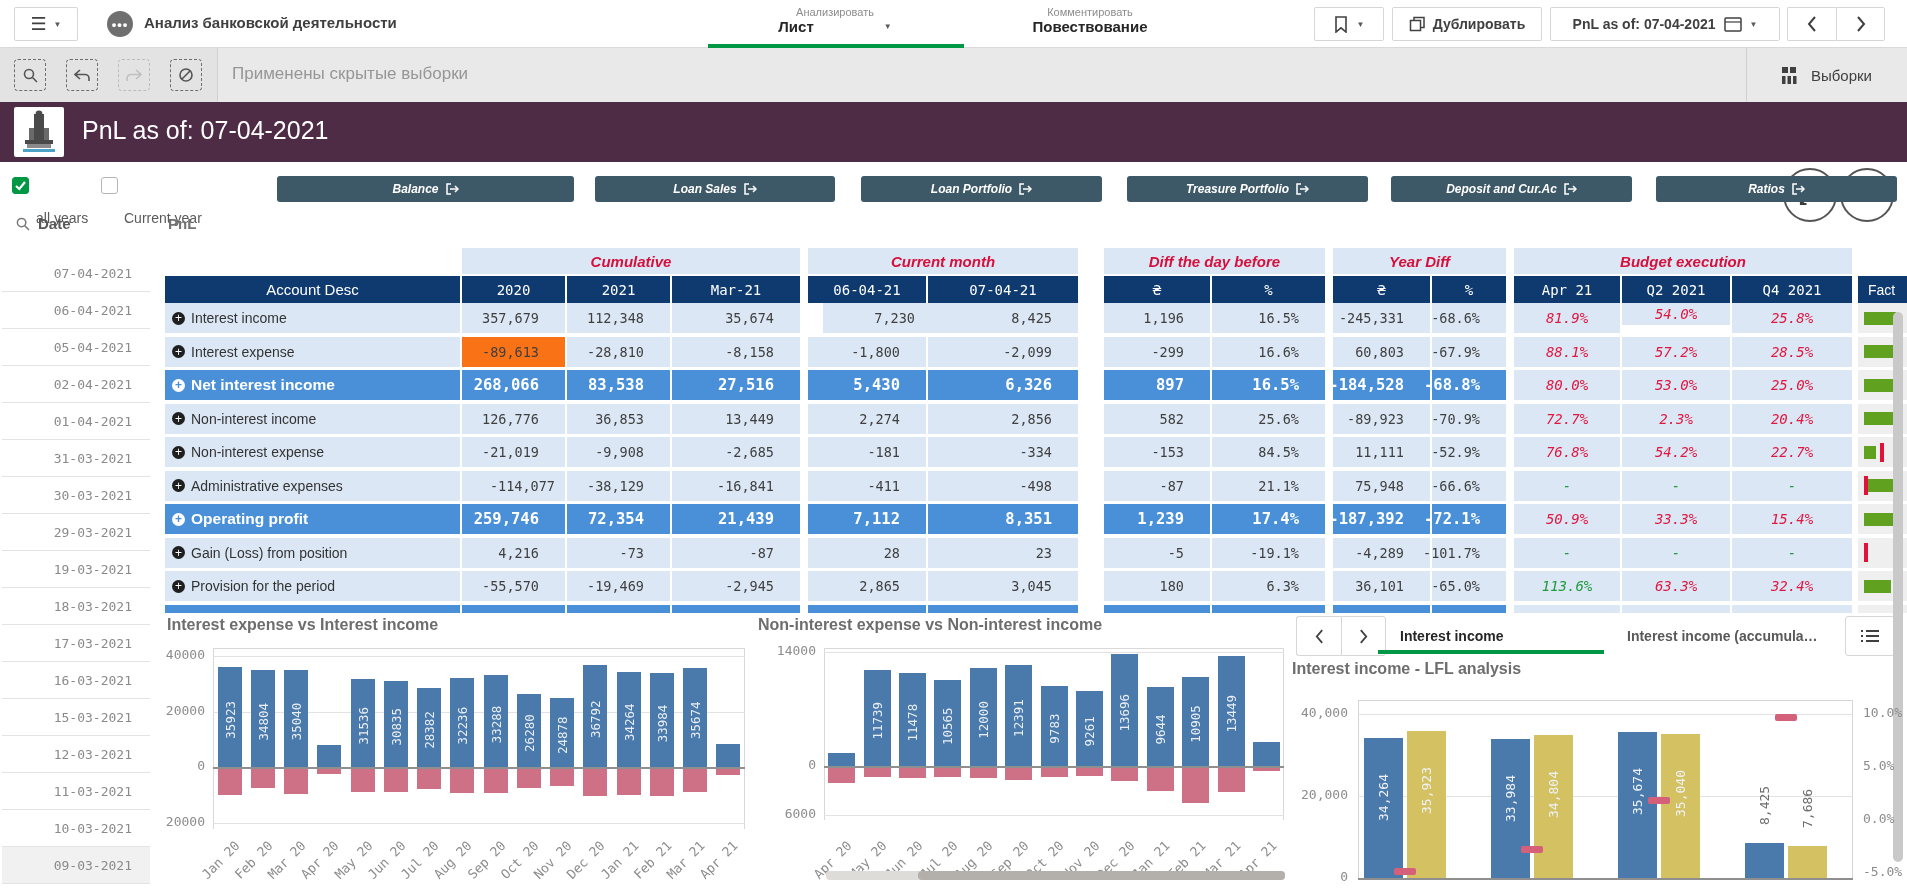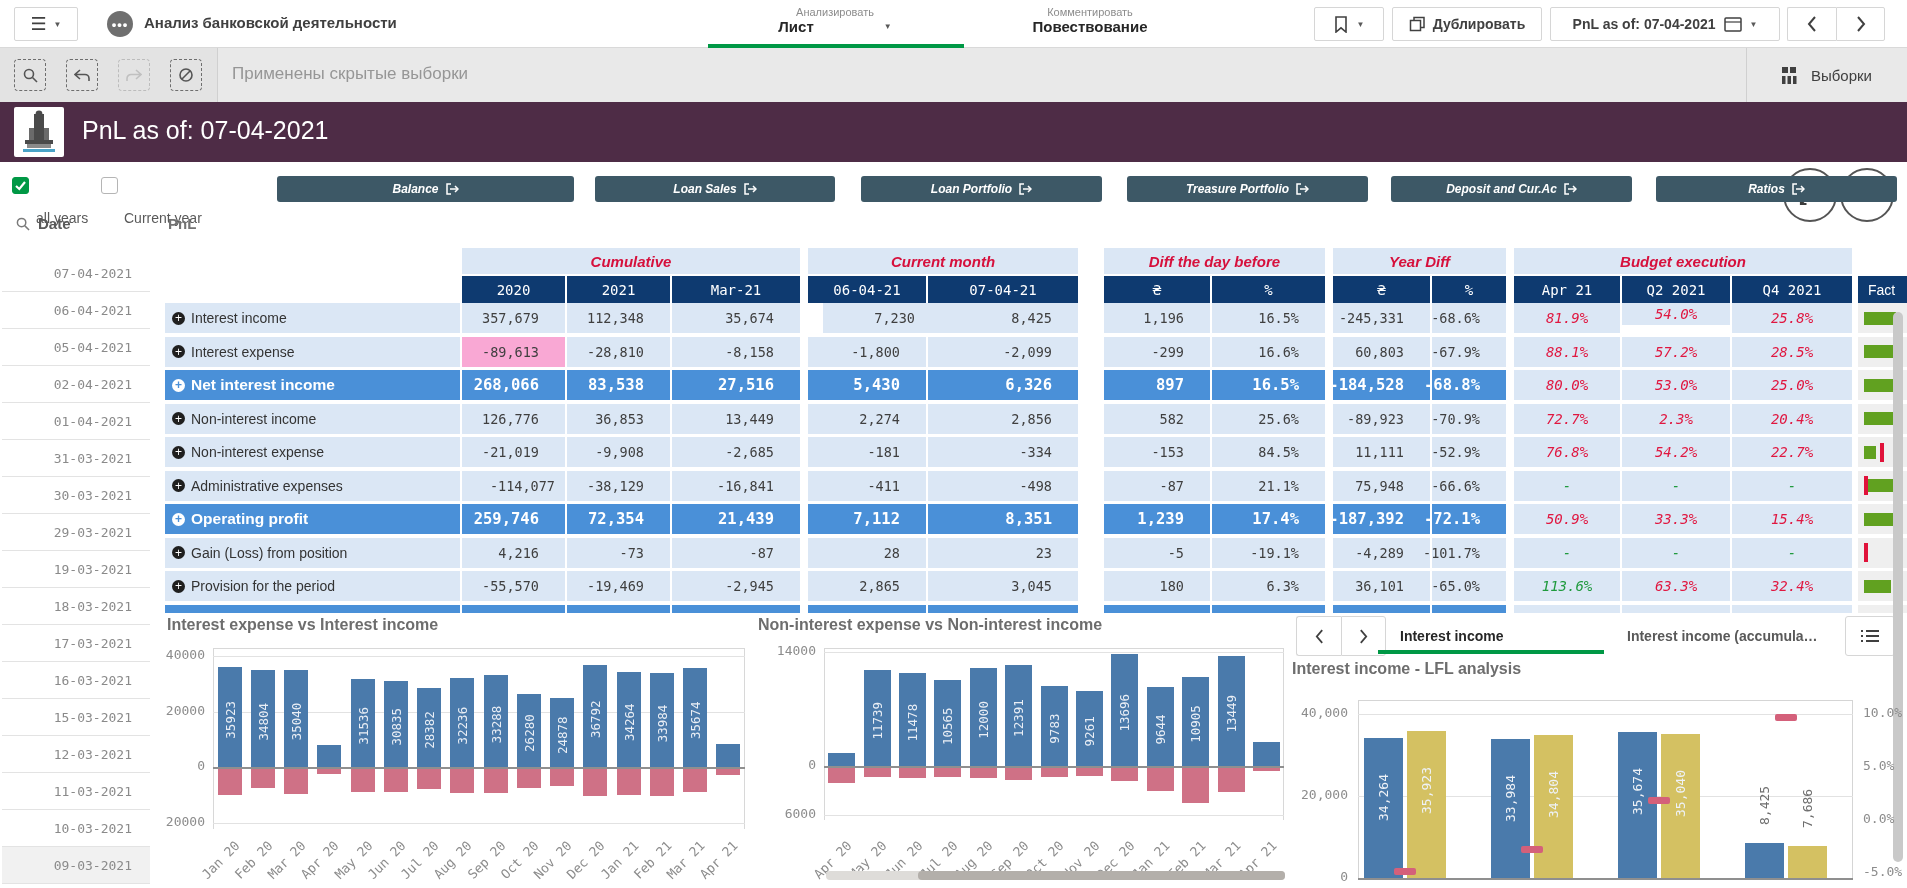--- a/index.html
+++ b/index.html
@@ -294,20 +294,21 @@
 <div class="a date-item mono" style="top: 736px;">12-03-2021</div>
 <div class="a date-item mono" style="top: 773px;">11-03-2021</div>
 <div class="a date-item mono" style="top: 810px;">10-03-2021</div>
 <div class="a date-item mono" style="top: 847px; background: rgb(241, 241, 241);">09-03-2021</div>
 <div class="a" style="left: 0px; top: 245px; width: 1907px; height: 368px; overflow: hidden;">
     <div class="a grp-hdr" style="left: 462px; top: 3px; width: 338px;">Cumulative</div>
     <div class="a grp-hdr" style="left: 808px; top: 3px; width: 270px;">Current month</div>
     <div class="a grp-hdr" style="left: 1104px; top: 3px; width: 221px;">Diff the day before</div>
     <div class="a grp-hdr" style="left: 1333px; top: 3px; width: 173px;">Year Diff</div>
     <div class="a grp-hdr" style="left: 1514px; top: 3px; width: 338px;">Budget execution</div>
+    <div class="a col-hdr" style="left: 165px; top: 31px; width: 295px; font-size: 15px;">Account Desc</div>
     <div class="a col-hdr mono" style="left: 462px; top: 31px; width: 103px;">2020</div>
     <div class="a col-hdr mono" style="left: 567px; top: 31px; width: 103px;">2021</div>
     <div class="a col-hdr mono" style="left: 672px; top: 31px; width: 128px;">Mar-21</div>
     <div class="a col-hdr mono" style="left: 808px; top: 31px; width: 118px;">06-04-21</div>
     <div class="a col-hdr mono" style="left: 928px; top: 31px; width: 150px;">07-04-21</div>
     <div class="a col-hdr mono" style="left: 1104px; top: 31px; width: 106px;">₴</div>
     <div class="a col-hdr mono" style="left: 1212px; top: 31px; width: 113px;">%</div>
     <div class="a col-hdr mono" style="left: 1333px; top: 31px; width: 97px;">₴</div>
     <div class="a col-hdr mono" style="left: 1432px; top: 31px; width: 74px;">%</div>
     <div class="a col-hdr mono" style="left: 1514px; top: 31px; width: 106px;">Apr 21</div>
@@ -333,21 +334,21 @@
       <div class="a bud mono" style="left: 1732px; width: 120px; height: 30px; background: rgb(219, 231, 245); color: rgb(224, 23, 64);">25.8%</div>
       <div class="a" style="left: 1858px; width: 49px; height: 30px; background: rgb(239, 239, 239); overflow: hidden;">
         <div class="a" style="left: 6px; top: 8.5px; width: 32px; height: 13px; background: rgb(97, 161, 32);"></div>
       </div>
     </div>
     <div class="a" style="left: 0px; top: 91.5px; width: 1907px; height: 30px;">
       <div class="a acct" style="left: 165px; width: 295px; height: 30px; background: rgb(219, 231, 245);">
         <span class="exp-icon" style="background: rgb(31, 31, 31); color: rgb(255, 255, 255);">+</span>
         <span>Interest expense</span>
       </div>
-      <div class="a vcell mono" style="left: 462px; width: 103px; height: 30px; background: #f9a8d4; padding-right: 26px;">-89,613</div>
+      <div class="a vcell mono" style="left: 462px; width: 103px; height: 30px; background: #f97316; padding-right: 26px;">-89,613</div>
       <div class="a vcell mono" style="left: 567px; width: 103px; height: 30px; background: rgb(219, 231, 245); padding-right: 26px;">-28,810</div>
       <div class="a vcell mono" style="left: 672px; width: 128px; height: 30px; background: rgb(219, 231, 245); padding-right: 26px;">-8,158</div>
       <div class="a vcell mono" style="left: 808px; width: 118px; height: 30px; background: rgb(219, 231, 245); padding-right: 26px;">-1,800</div>
       <div class="a vcell mono" style="left: 928px; width: 150px; height: 30px; background: rgb(219, 231, 245); padding-right: 26px;">-2,099</div>
       <div class="a vcell mono" style="left: 1104px; width: 106px; height: 30px; background: rgb(219, 231, 245); padding-right: 26px;">-299</div>
       <div class="a vcell mono" style="left: 1212px; width: 113px; height: 30px; background: rgb(219, 231, 245); padding-right: 26px;">16.6%</div>
       <div class="a vcell mono" style="left: 1333px; width: 97px; height: 30px; background: rgb(219, 231, 245); padding-right: 26px;">60,803</div>
       <div class="a vcell mono" style="left: 1432px; width: 74px; height: 30px; background: rgb(219, 231, 245); padding-right: 26px;">-67.9%</div>
       <div class="a bud mono" style="left: 1514px; width: 106px; height: 30px; background: rgb(219, 231, 245); color: rgb(224, 23, 64);">88.1%</div>
       <div class="a bud mono" style="left: 1622px; width: 108px; height: 30px; background: rgb(219, 231, 245); color: rgb(224, 23, 64);">57.2%</div>

